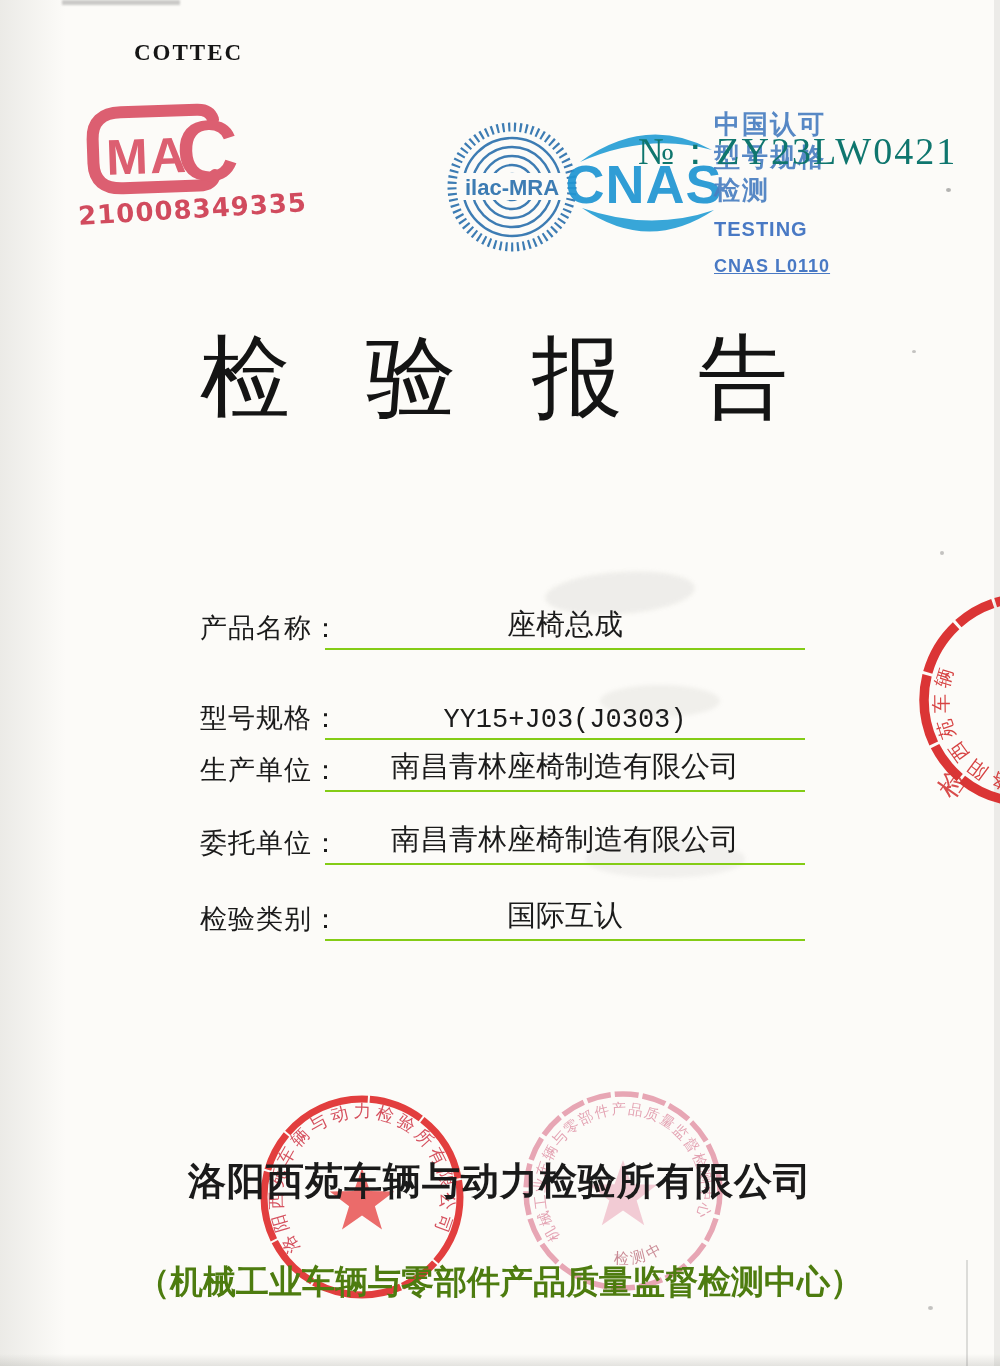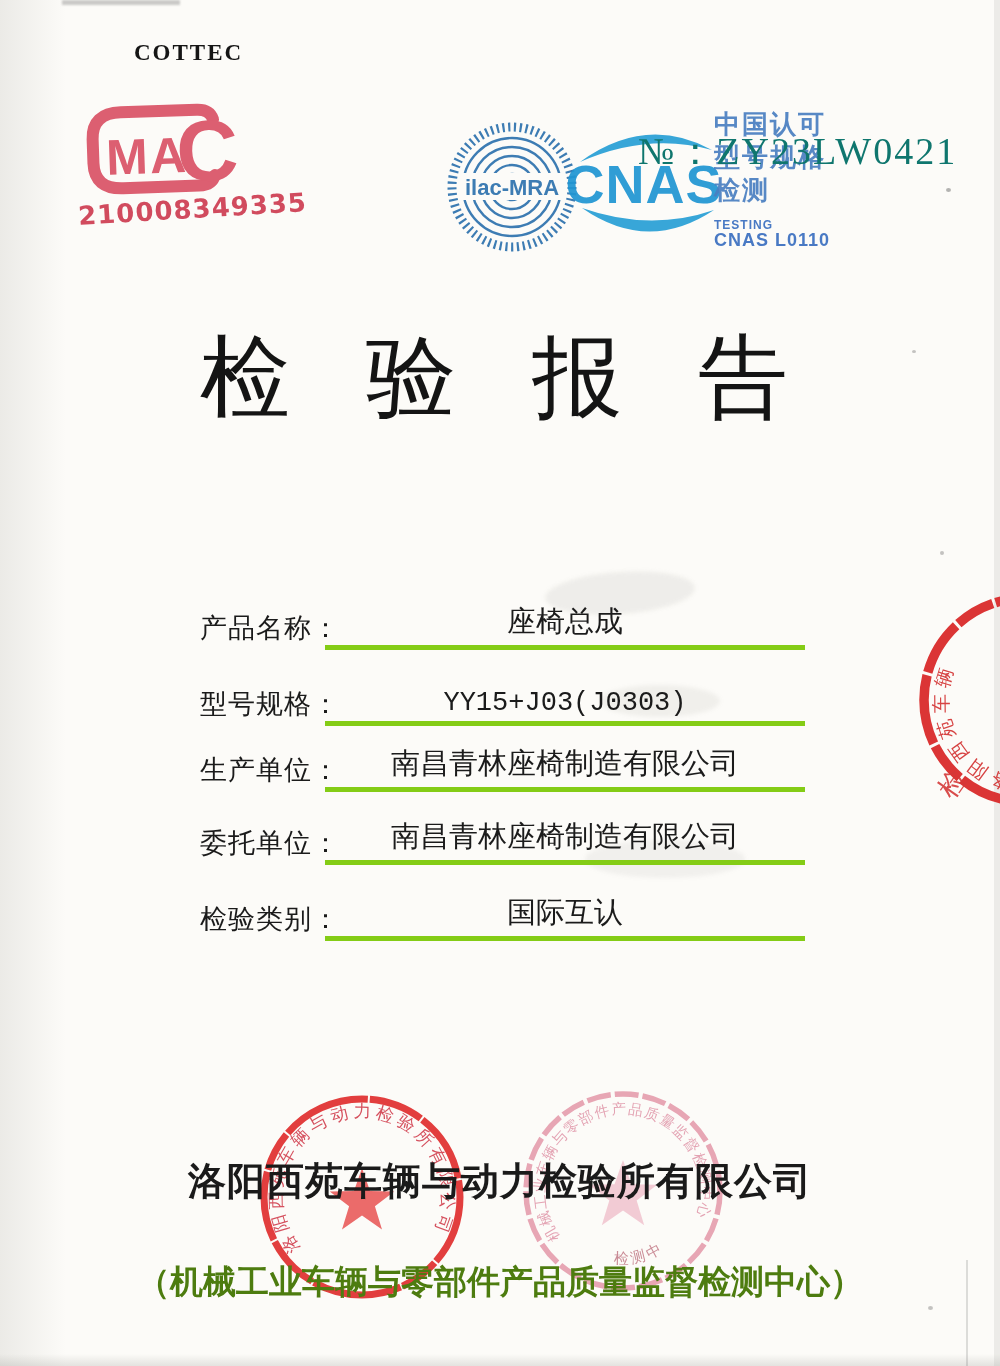--- a/index.html
+++ b/index.html
@@ -14,32 +14,32 @@
   .brand{left:134px;top:28px;font-size:23px;font-weight:bold;letter-spacing:2px;color:#151515;margin-top:12px;}
   .cma-svg{left:80px;top:100px;transform:rotate(-2deg);opacity:.88;}
   .cma-serial{left:78px;top:194px;font-family:"DejaVu Sans","Liberation Sans",sans-serif;
     font-weight:bold;font-size:26px;color:#d14b5e;letter-spacing:1px;transform:rotate(-3.5deg);}
   .ilac-svg{left:446px;top:121px;opacity:.92;}
   .cnas-svg{left:560px;top:108px;opacity:.93;}
   .accred{left:714px;top:113px;color:#4a7fc1;opacity:.92;line-height:1;}
   .accred .zh{font-size:26px;font-weight:bold;letter-spacing:2px;margin-bottom:7px;
     font-family:Liberation Mono, monospace;}
   .accred .en{font-family:"Liberation Sans","DejaVu Sans",sans-serif;font-weight:bold;
-    font-size:12px;color:#3a6fc0;margin-top:14px;letter-spacing:1px;}
-  .accred .en2{font-size:18px;margin-top:0;}
+    font-size:20px;color:#3a6fc0;margin-top:14px;letter-spacing:1px;}
+  .accred .en2{font-size:18px;margin-top:18px;text-decoration:underline;}
   .report-no{left:638px;top:126px;font-size:38px;letter-spacing:2px;color:#0f766e;z-index:6;}
 
   
   .title{left:0;top:328px;width:100%;text-align:center;font-size:90px;line-height:1.1;
     letter-spacing:76px;padding-left:64px;box-sizing:border-box;font-weight:500;color:#141414;z-index:3;}
 
   
   .frow{left:0;width:804px;height:44px;z-index:3;}
   .flabel{position:absolute;left:200px;bottom:4px;font-size:27px;letter-spacing:1px;}
-  .fline{position:absolute;left:325px;bottom:0;width:480px;border-bottom:5px solid #84cc16;
+  .fline{position:absolute;left:325px;bottom:0;width:480px;border-bottom:2px solid #84cc16;
     text-align:center;font-size:29px;padding-bottom:3px;}
   .fline.mono{font-family:Liberation Mono, monospace;font-size:27px;letter-spacing:0;}
 
   
   .company{left:0;top:1156px;width:100%;text-align:center;font-size:38px;font-weight:600;
     letter-spacing:1px;z-index:4;color:#1a1a1a;}
   .subtitle{left:0;top:1260px;width:100%;text-align:center;font-size:33px;font-weight:600;z-index:4;color:#4d7c0f;}
 
   .stamp{z-index:2;}
   .edge-stamp{z-index:2;}
@@ -97,21 +97,21 @@
   </div>
 
   <div class="abs report-no"><span>№：</span><span>ZY23LW0421</span></div>
 
   <h1 class="abs title" style="margin:0;">检验报告</h1>
 
   <div class="abs frow" style="top:606px;">
     <span class="flabel">产品名称：</span>
     <span class="fline">座椅总成</span>
   </div>
-  <div class="abs frow" style="top:682px;">
+  <div class="abs frow" style="top:696px;">
     <span class="flabel">型号规格：</span>
     <span class="fline mono">YY15+J03(J0303)</span>
   </div>
   <div class="abs frow" style="top:748px;">
     <span class="flabel">生产单位：</span>
     <span class="fline">南昌青林座椅制造有限公司</span>
   </div>
   <div class="abs frow" style="top:821px;">
     <span class="flabel">委托单位：</span>
     <span class="fline">南昌青林座椅制造有限公司</span>

